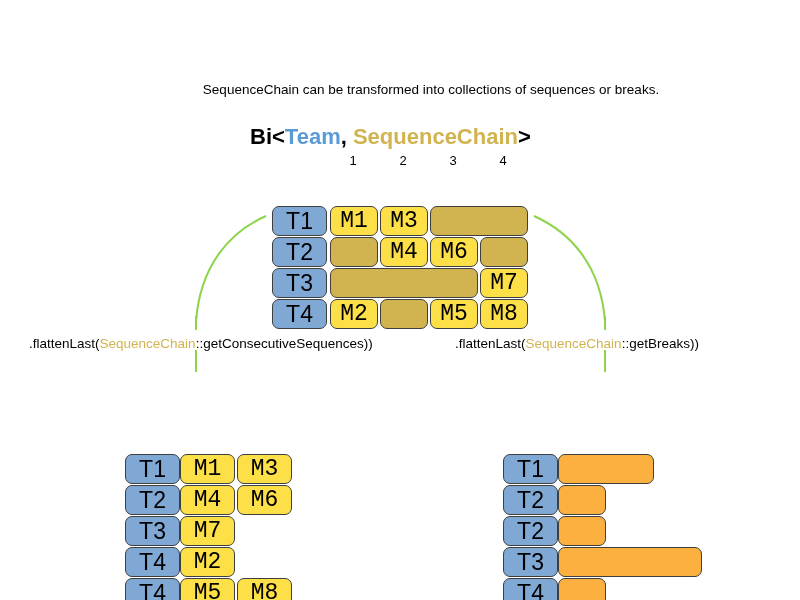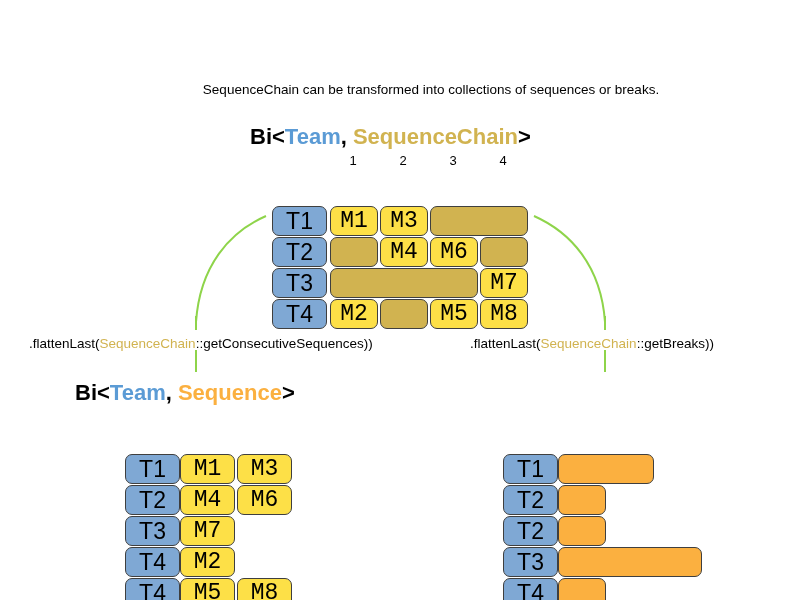--- a/index.html
+++ b/index.html
@@ -109,27 +109,24 @@
       <div class="blk match" style="left: 330px; top: 263px; width: 48px; height: 30px;">M2</div>
       <div class="blk gold" style="left: 380px; top: 263px; width: 48px; height: 30px;"></div>
       <div class="blk match" style="left: 430px; top: 263px; width: 48px; height: 30px;">M5</div>
       <div class="blk match" style="left: 480px; top: 263px; width: 48px; height: 30px;">M8</div>
     </div>
 
   <div class="method" style="left:8px;top:336px;margin-left:21px;">
     <span class="c-black">.flattenLast(</span><span class="c-gold">SequenceChain</span><span class="c-black">::getConsecutiveSequences))</span>
   </div>
 
-  <div class="method" style="left:470px;top:336px;text-align:right;">
+  <div class="method" style="left:455px;top:336px;text-align:right;">
     <span class="c-black">.flattenLast(</span><span class="c-gold">SequenceChain</span><span class="c-black">::getBreaks))</span>
   </div>
 
-  <div class="type-head" style="left:75px;top:380px;width:280px;">
-    <span class="c-black">Bi&lt;</span><span class="c-blue">Team</span><span class="c-black">, </span><span class="c-orange">Sequence</span><span class="c-black">&gt;</span>
-  </div>
   <div id="sequence-list">
       <div class="blk team" style="left: 125px; top: 418px; width: 55px; height: 30px;">T1</div>
       <div class="blk match" style="left: 180px; top: 418px; width: 55px; height: 30px;">M1</div>
       <div class="blk match" style="left: 237px; top: 418px; width: 55px; height: 30px;">M3</div>
       <div class="blk team" style="left: 125px; top: 449px; width: 55px; height: 30px;">T2</div>
       <div class="blk match" style="left: 180px; top: 449px; width: 55px; height: 30px;">M4</div>
       <div class="blk match" style="left: 237px; top: 449px; width: 55px; height: 30px;">M6</div>
       <div class="blk team" style="left: 125px; top: 480px; width: 55px; height: 30px;">T3</div>
       <div class="blk match" style="left: 180px; top: 480px; width: 55px; height: 30px;">M7</div>
       <div class="blk team" style="left: 125px; top: 511px; width: 55px; height: 30px;">T4</div>

